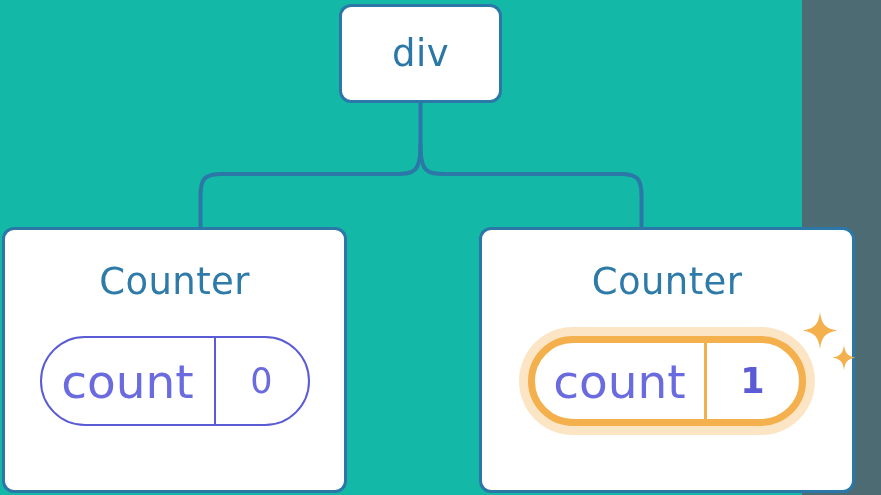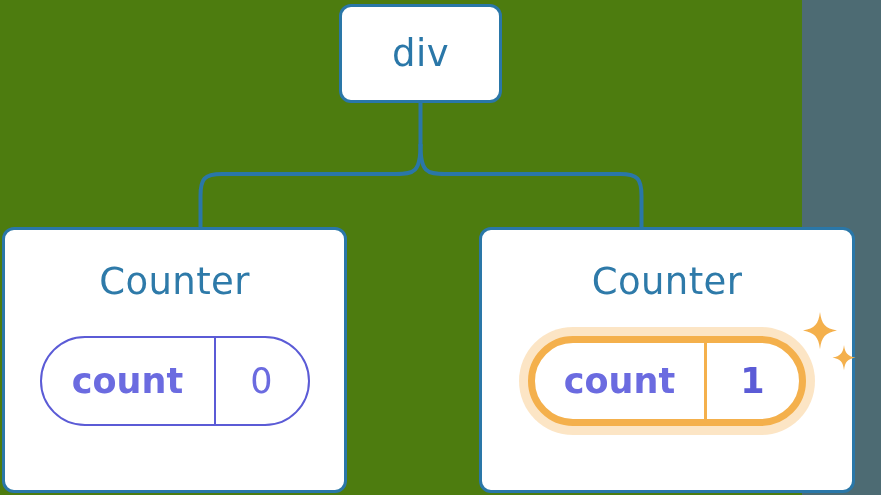--- a/index.html
+++ b/index.html
@@ -11,21 +11,21 @@
     width: 881px;
     height: 495px;
     background: #4d6b73;
     font-family: "DejaVu Sans", sans-serif;
     overflow: hidden;
   }
   .stage {
     position: relative;
     width: 802px;
     height: 495px;
-    background: #4d7c0f;
+    background: #14b8a6;
   }
 
   
   .connectors {
     position: absolute;
     left: 0;
     top: 0;
     width: 881px;
     height: 495px;
     z-index: 1;
@@ -117,24 +117,23 @@
   }
   .pill-plain .pill-val { width: 92px; }
 
   .pill-highlight .pill-key {
     width: 172px;
     border-right: 3px solid #f4b04c;
   }
   .pill-highlight .pill-val { width: 91px; }
 
   .pill-key-text {
-    font-size: 35px;
+    font-size: 47px;
     color: #6b6be0;
     line-height: 1;
-    font-weight: bold;
   }
   .pill-val-text {
     font-size: 35px;
     color: #6b6be0;
     line-height: 1;
   }
   .pill-val-text.bold {
     font-weight: bold;
     color: #5b5bd6;
   }

